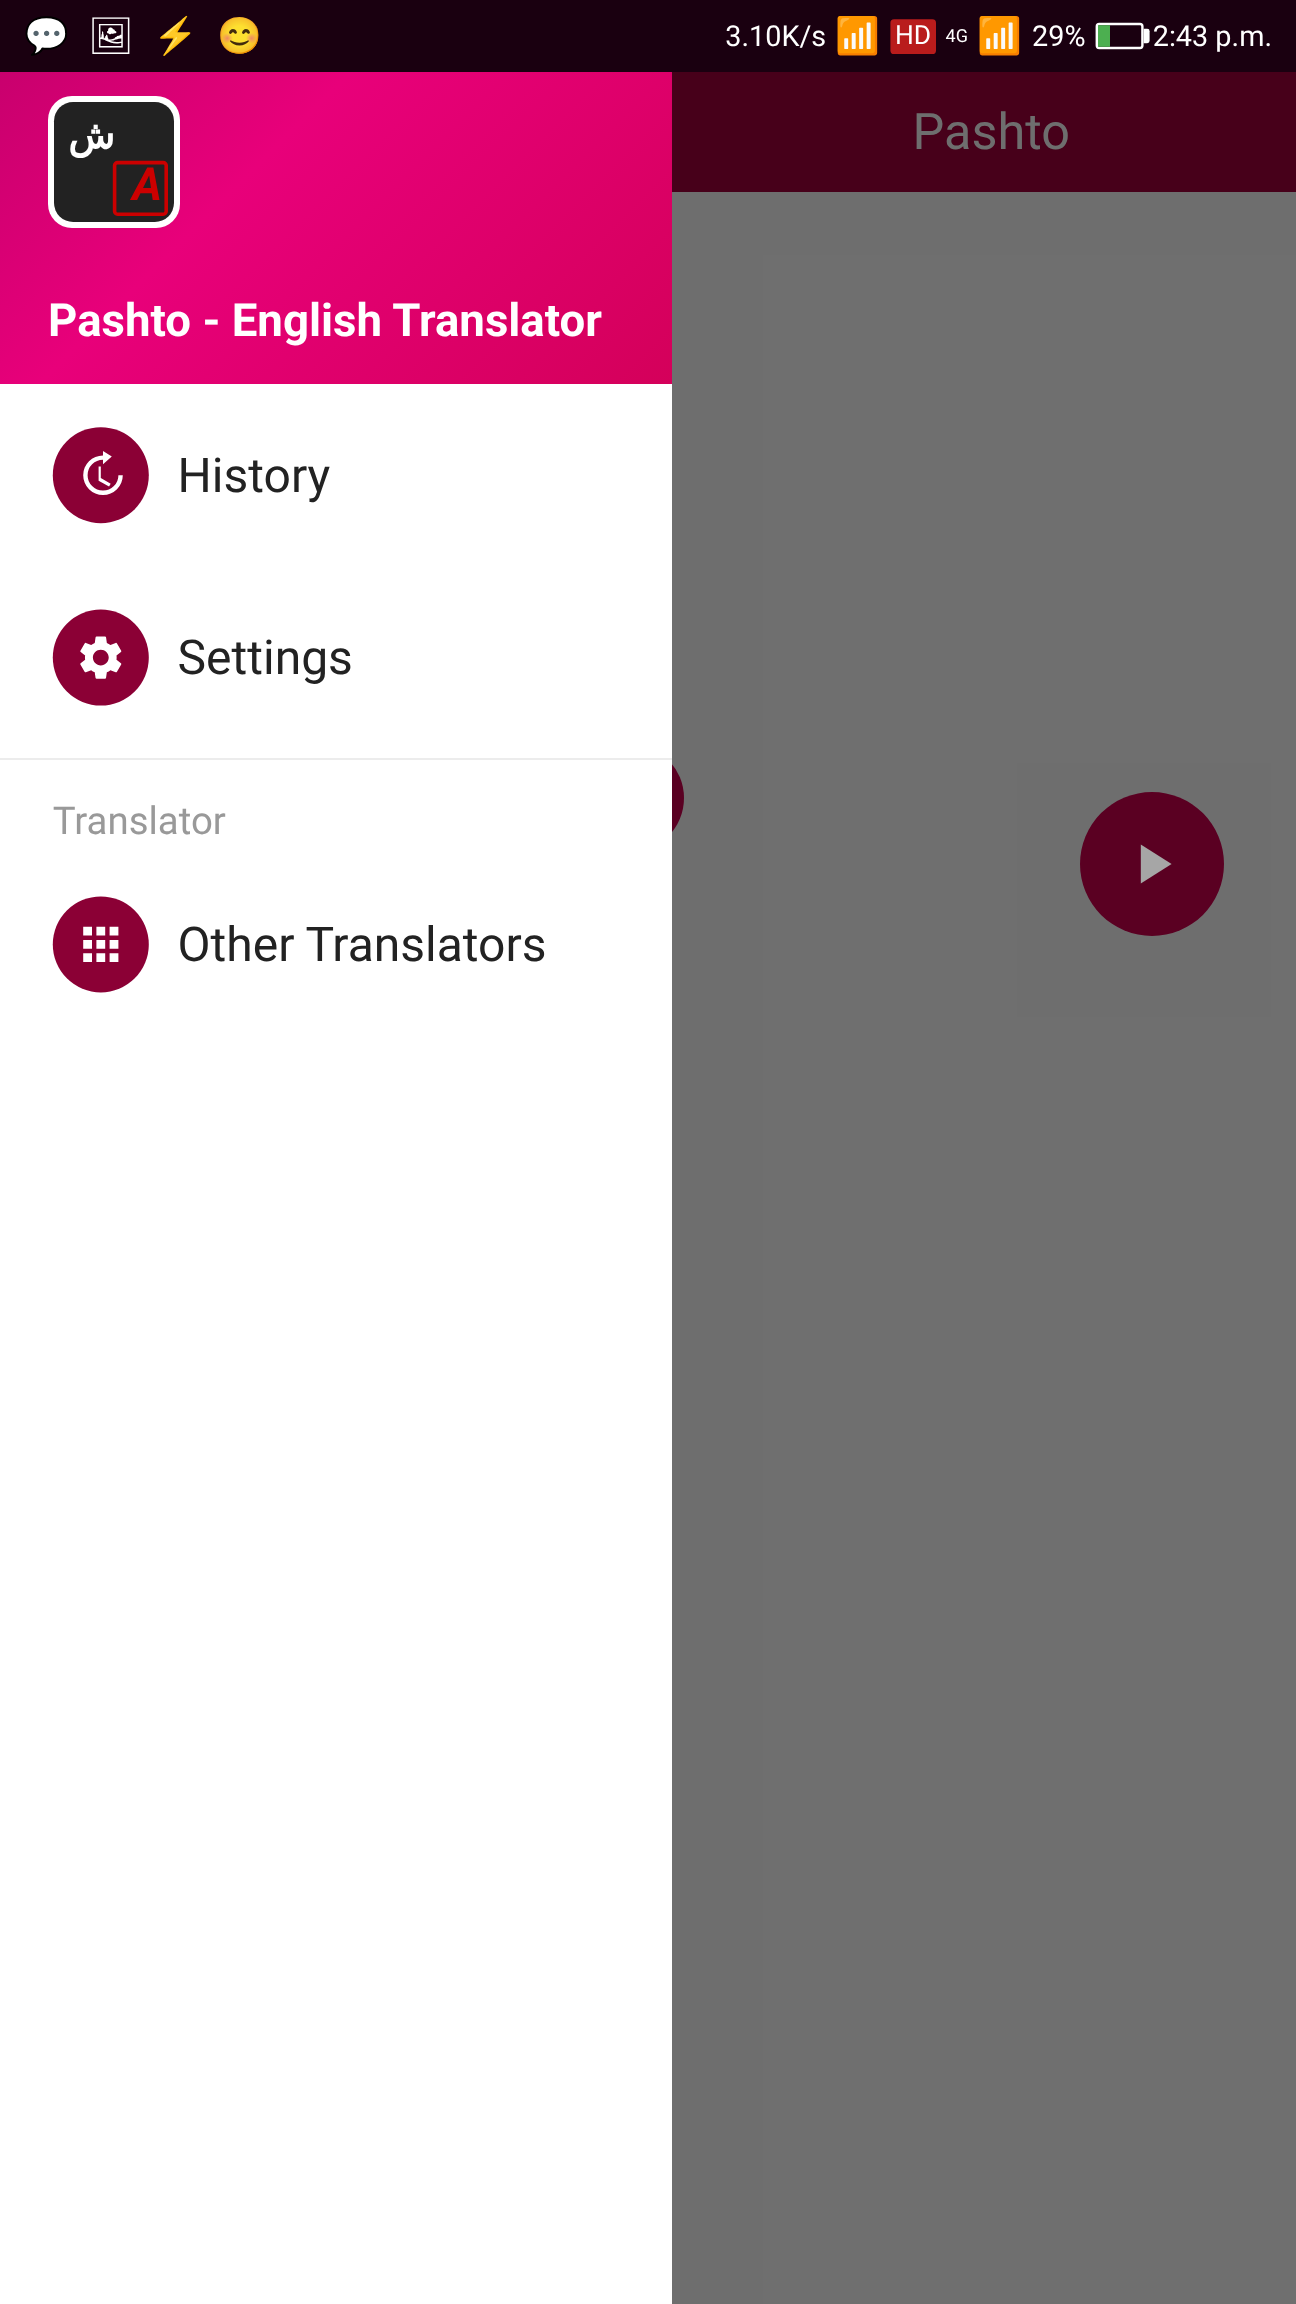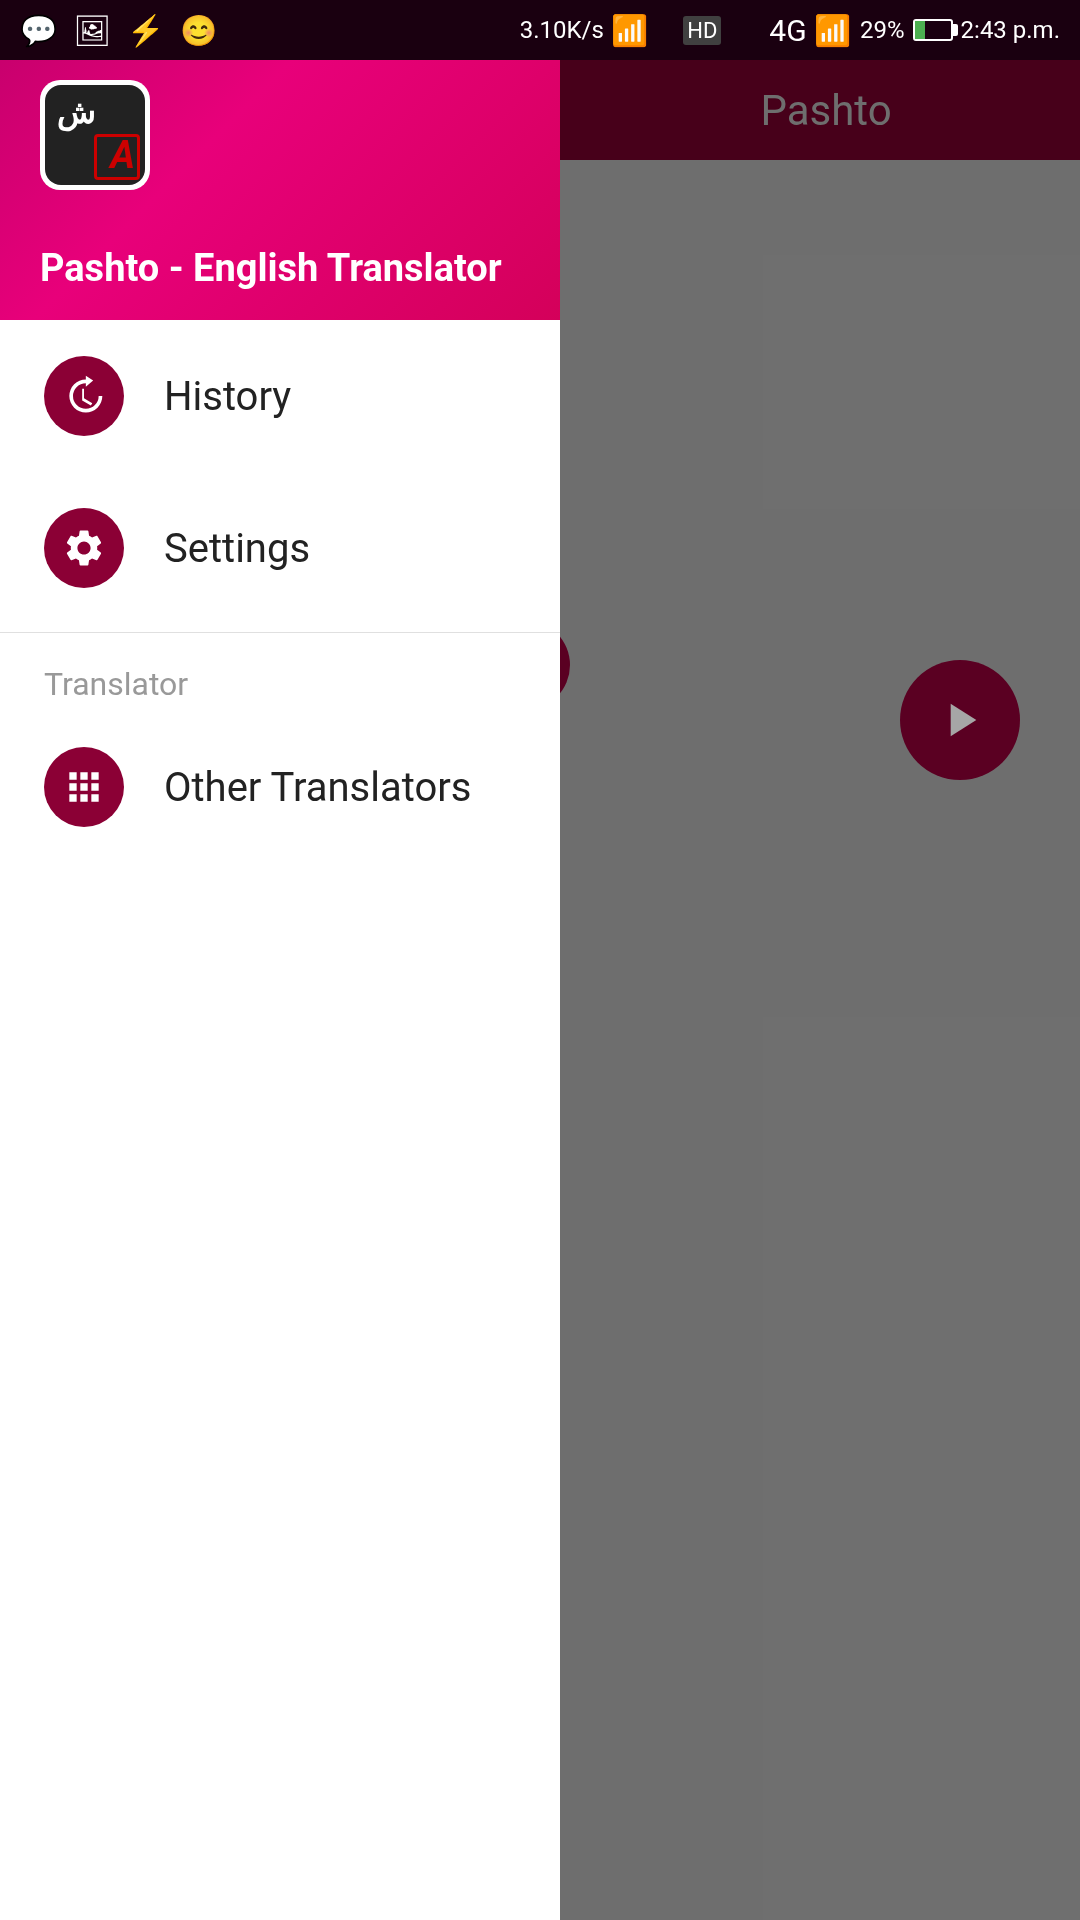--- a/index.html
+++ b/index.html
@@ -235,21 +235,21 @@
     .menu-section {
       display: flex;
       flex-direction: column;
     }
 
     .menu-item {
       display: flex;
       align-items: center;
       padding: 36px 44px;
       cursor: pointer;
-      gap: 40px;
+      gap: 24px;
     }
 
     .menu-icon-circle {
       width: 80px;
       height: 80px;
       border-radius: 50%;
       background: #8b0035;
       display: flex;
       align-items: center;
       justify-content: center;
@@ -318,22 +318,22 @@
 <div class="status-bar">
   <div class="status-bar-left">
     <span class="status-icon">💬</span>
     <span class="status-icon">🖼</span>
     <span class="status-icon">⚡</span>
     <span class="status-icon">😊</span>
   </div>
   <div class="status-bar-right">
     <span class="speed-text">3.10K/s</span>
     <span class="status-icon">📶</span>
-    <span class="status-icon" style="font-size:22px;background:#404040;color:white;padding:2px 4px;border-radius:3px;margin-left:26px;">HD</span>
-    <span class="status-icon" style="font-size:30px;margin-left:40px;">4G</span>
+    <span class="status-icon" style="font-size:22px;background:#b91c1c;color:white;padding:2px 4px;border-radius:3px;">HD</span>
+    <span class="status-icon" style="font-size:15px;">4G</span>
     <span class="status-icon">📶</span>
     <span class="speed-text">29%</span>
     <span style="display:inline-block;width:40px;height:22px;border:2px solid white;border-radius:3px;position:relative;">
       <span style="display:block;width:30%;height:100%;background:#4caf50;"></span>
       <span style="position:absolute;right:-7px;top:50%;transform:translateY(-50%);width:5px;height:12px;background:white;border-radius:0 2px 2px 0;"></span>
     </span>
     <span class="speed-text">2:43 p.m.</span>
   </div>
 </div>
 

